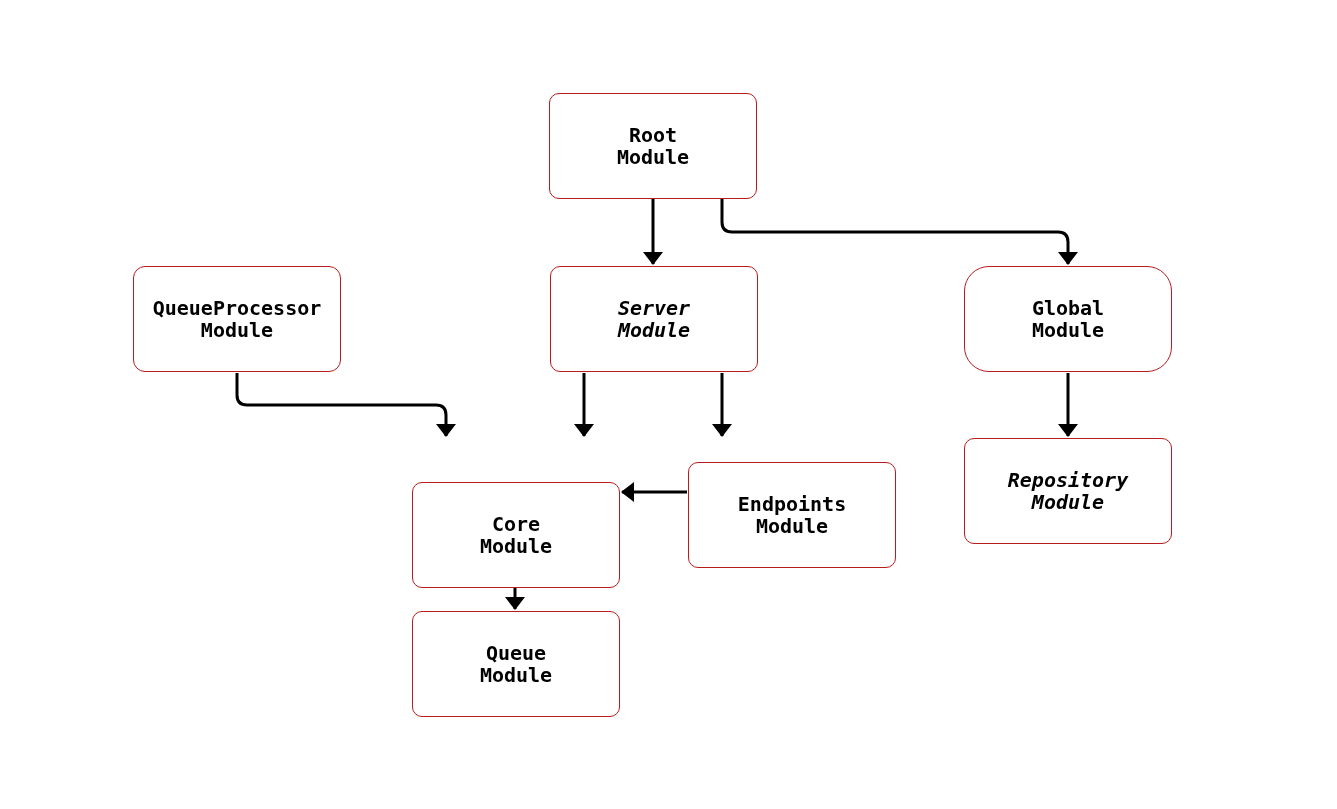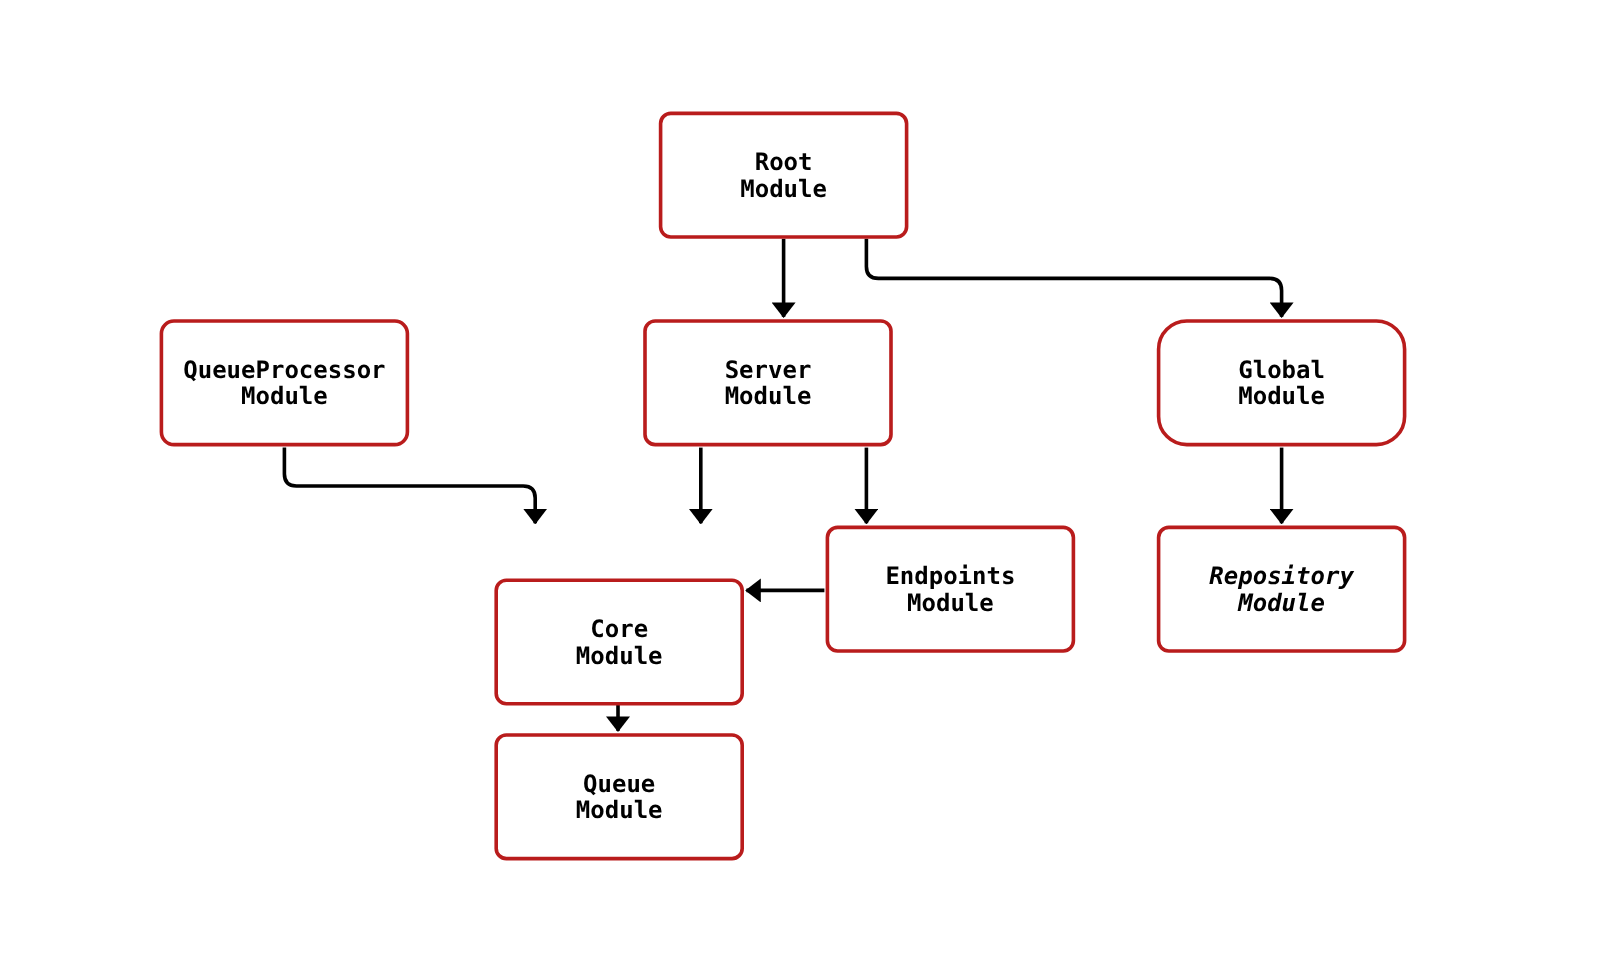--- a/index.html
+++ b/index.html
@@ -26,38 +26,38 @@
     fill: none;
     stroke: #000000;
     stroke-width: 3;
   }
   .node {
     position: absolute;
     width: 208px;
     height: 106px;
     box-sizing: border-box;
     background: #ffffff;
-    border: 3px solid #b91c1c;
+    border: 1px solid #b91c1c;
     border-radius: 10px;
     display: flex;
     align-items: center;
     justify-content: center;
     text-align: center;
     font-weight: bold;
     font-size: 20px;
     line-height: 22px;
     color: #000000;
     white-space: pre-line;
   }
   .node-root          { left: 549px; top: 93px;  }
   .node-queueprocessor{ left: 133px; top: 266px; border-radius: 12px; }
-  .node-server        { left: 536px; top: 266px; }
+  .node-server        { left: 550px; top: 266px; font-style: italic; }
   .node-global        { left: 964px; top: 266px; border-radius: 25px; }
   .node-core          { left: 412px; top: 438px; margin-top: 44px; }
-  .node-endpoints     { left: 688px; top: 438px; }
+  .node-endpoints     { left: 688px; top: 462px; }
   .node-repository    { left: 964px; top: 438px; font-style: italic; }
   .node-queue         { left: 412px; top: 611px; }
 </style>
 </head>
 <body>
 
 <div class="canvas">
 
   <svg class="edges" viewBox="0 0 1337 809" xmlns="http://www.w3.org/2000/svg">
     <defs>

